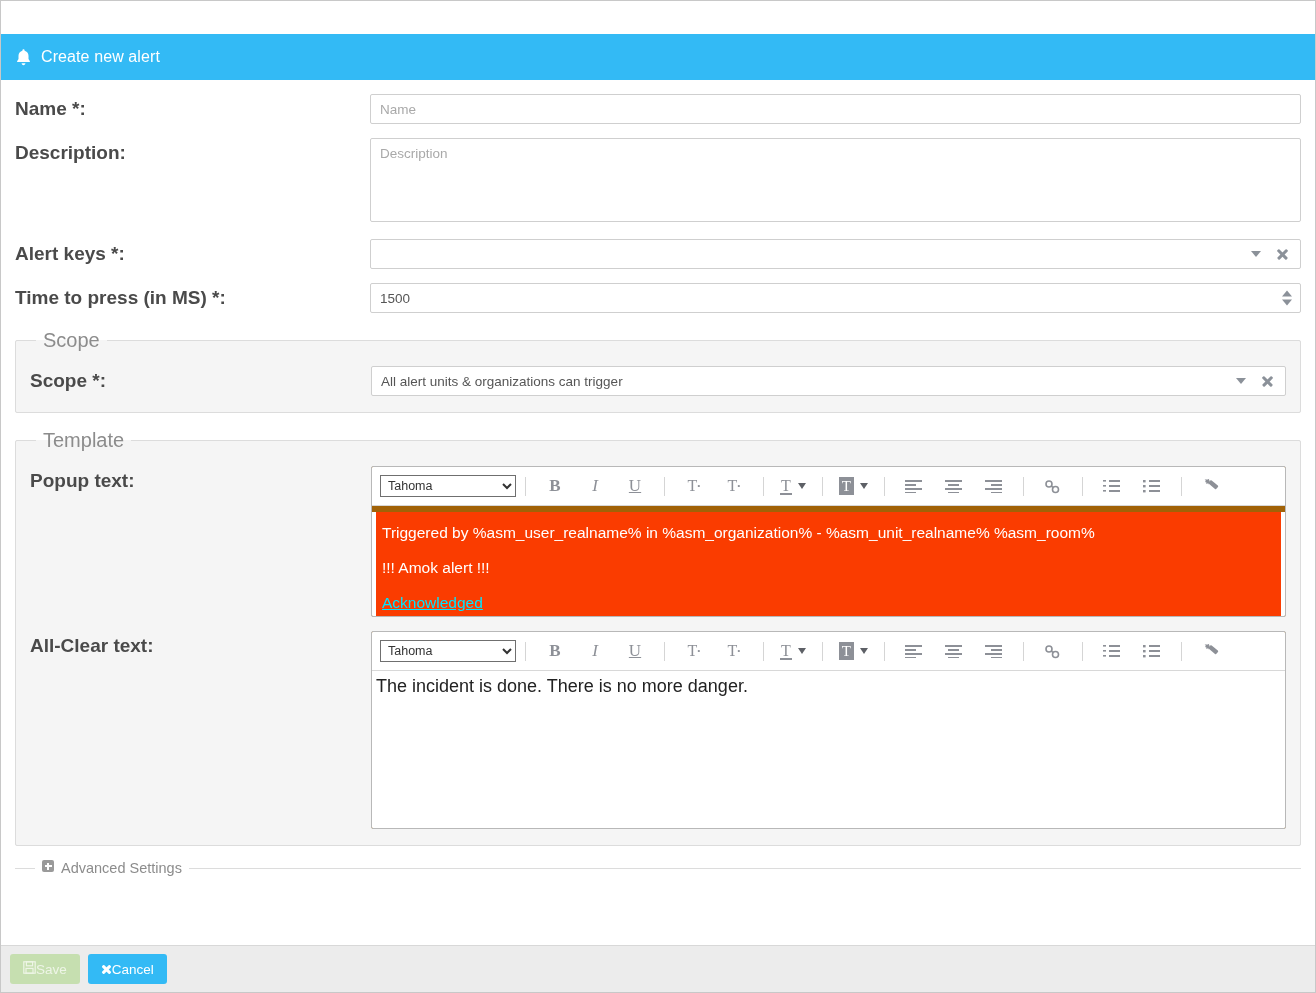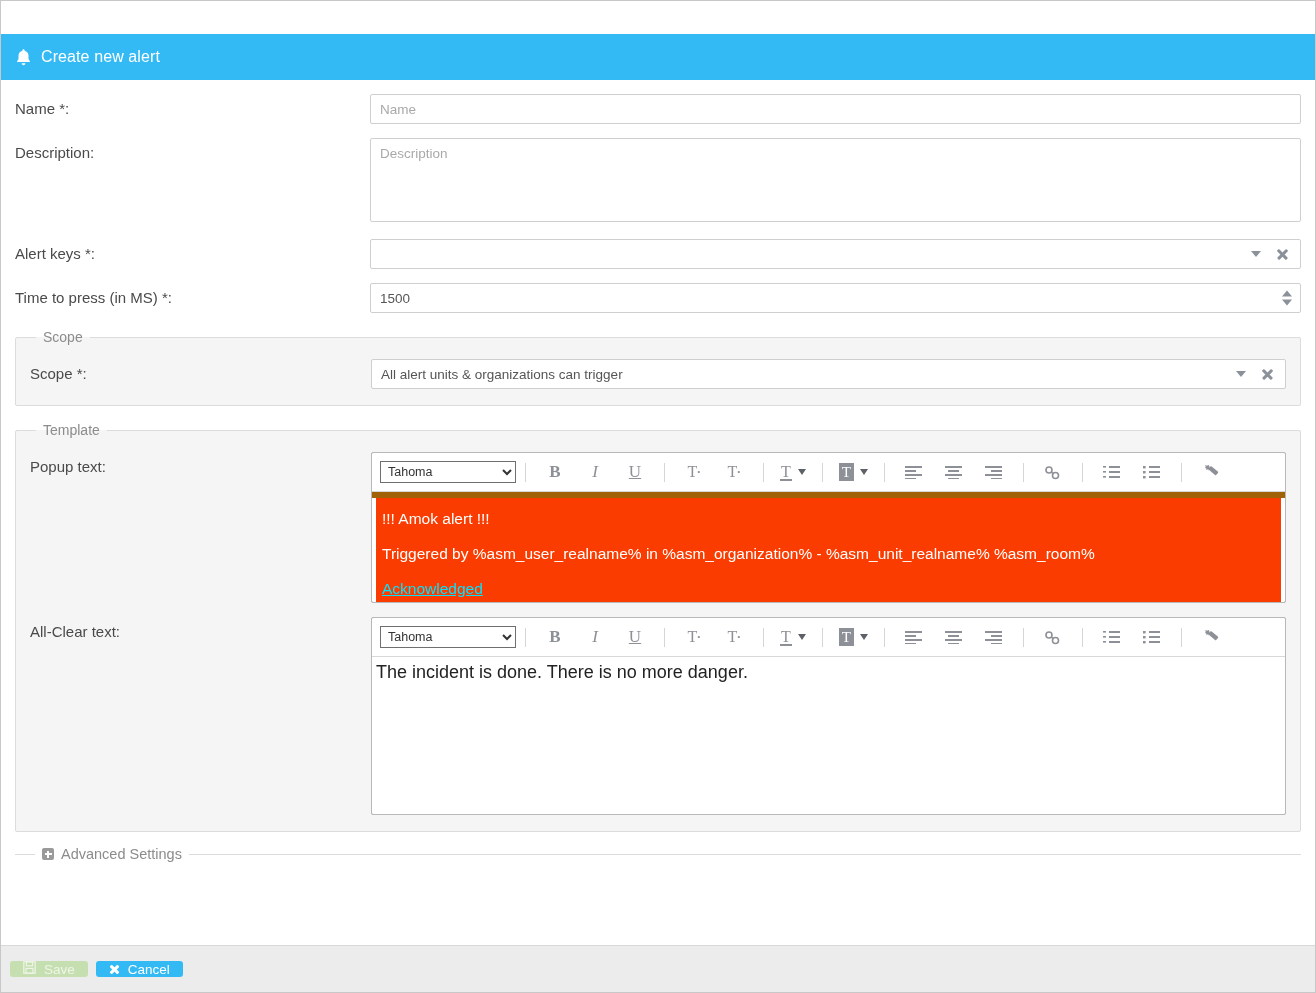--- a/index.html
+++ b/index.html
@@ -60,25 +60,26 @@
     background: #fff;
   }
   .row {
     display: flex;
     align-items: flex-start;
     padding-top: 14px;
   }
   .row .lbl {
     width: 355px;
     flex: 0 0 355px;
-    font-size: 15px;
+    font-size: 19px;
     color: #4a4a4a;
     line-height: 20px;
     padding-top: 5px;
     box-sizing: border-box;
+    font-weight: bold;
   }
   .row .ctl {
     flex: 1 1 auto;
     min-width: 0;
   }
 
   .txtinput {
     box-sizing: border-box;
     width: 100%;
     height: 30px;
@@ -178,39 +179,39 @@
   
   fieldset.box {
     margin: 16px 0 0 0;
     padding: 0 14px 16px 14px;
     border: 1px solid #dcdcdc;
     border-radius: 2px;
     background: #f5f5f5;
   }
   fieldset.box > legend {
     padding: 0 7px;
-    font-size: 14px;
+    font-size: 20px;
     color: #8c8c8c;
     margin-left: 6px;
   }
   fieldset.box .row .lbl { width: 341px; flex: 0 0 341px; }
   fieldset.flat {
     margin: 14px 0 0 0;
     padding: 0;
     border: 0;
     border-top: 1px solid #dcdcdc;
     background: transparent;
   }
   fieldset.flat > legend {
     padding: 0 7px;
     font-size: 14.5px;
     color: #8c8c8c;
     margin-left: 20px;
     display: flex;
-    align-items: center;
+    align-items: flex-start;
     gap: 7px;
   }
   .plus-box {
     width: 12px; height: 12px;
     box-sizing: border-box;
     background: #9a9a9a;
     border-radius: 2px;
     position: relative;
     display: inline-block;
   }
@@ -334,24 +335,23 @@
     min-height: 47px;
     background: #ececec;
     border-top: 1px solid #d8d8d8;
     display: flex;
     align-items: center;
     padding: 0 9px;
     gap: 8px;
     box-sizing: border-box;
   }
   .btn {
-    height: 16px;
+    height: 30px;
     display: inline-flex;
     align-items: center;
-    gap: 8px;
     padding: 0 13px;
     border: 0;
     border-radius: 3px;
     font-family: "Liberation Sans", sans-serif;
     font-size: 13.5px;
     cursor: pointer;
     color: #fff;
   }
   .btn-save {
     background: #c6dfb0;
@@ -535,22 +535,22 @@
                 <svg width="18" height="16" viewBox="0 0 18 16">
                     <g fill="#8d9097">
                       <rect x="6.5" y="3.5" width="10" height="4.4" rx="1" transform="rotate(40 10 6)"></rect>
                       <path d="M2.6 1.6l1.3 1.1-.9 1.3 1.5.5-.5 1.5 1.4-.8 1 1.3.3-1.6 1.6.2-1-1.3 1.2-1-1.6-.4.3-1.6-1.4.8z"></path>
                     </g>
                   </svg>
               </span>
             </div>
             <div class="editor-body popup-body">
               <span class="hl-block">
+                <span class="ln">Triggered by %asm_user_realname% in %asm_organization% - %asm_unit_realname% %asm_room%</span>
                 <span class="ln">!!! Amok alert !!!</span>
-                <span class="ln">Triggered by %asm_user_realname% in %asm_organization% - %asm_unit_realname% %asm_room%</span>
                 <span class="ln"><span class="ack">Acknowledged</span></span>
               </span>
             </div>
           </div>
         </div>
       </div>
 
       <div class="row">
         <div class="lbl">All-Clear text:</div>
         <div class="ctl">

